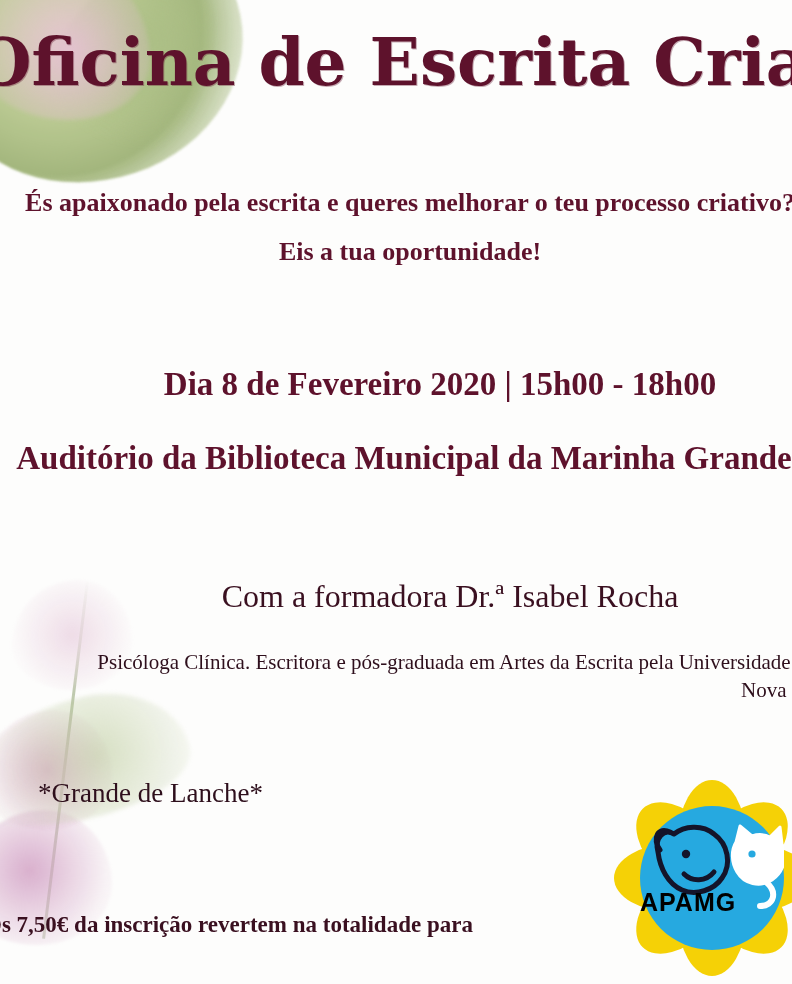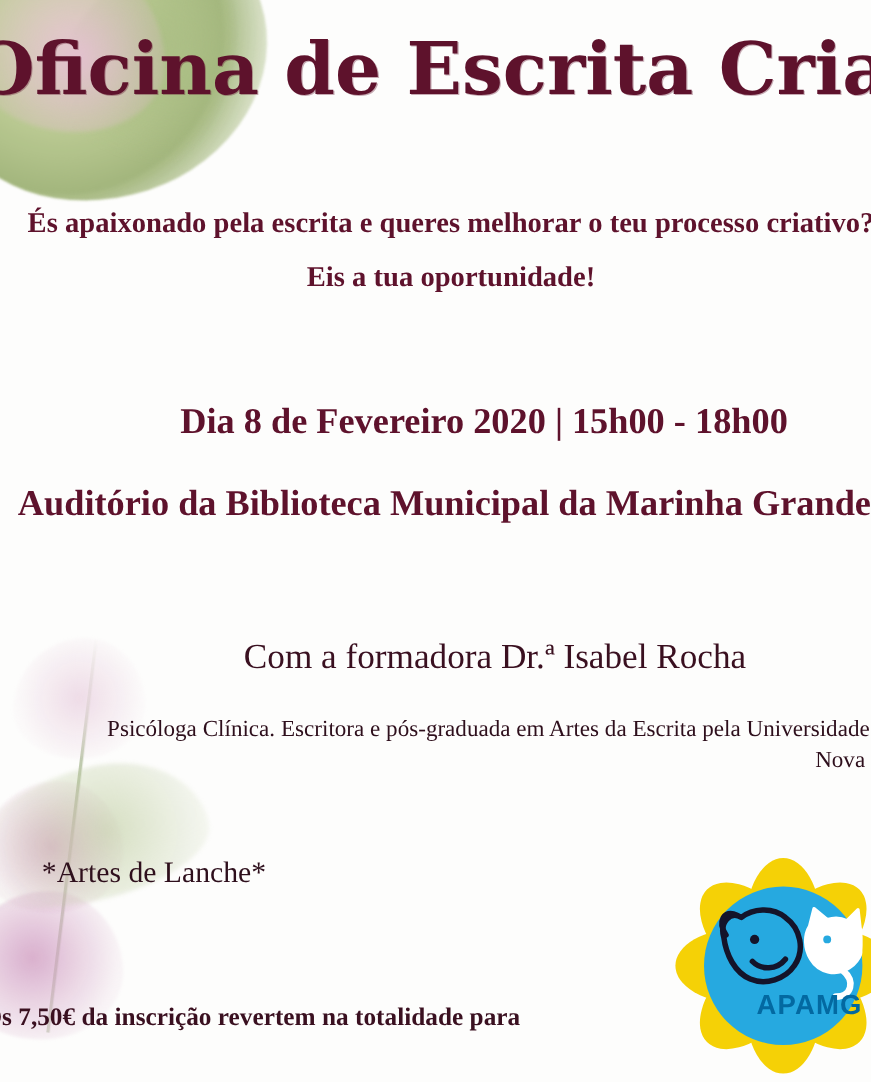--- a/index.html
+++ b/index.html
@@ -237,28 +237,28 @@
     left: 28px;
     top: 28px;
     width: 144px;
     height: 144px;
     border-radius: 50%;
     background: #26a9e0;
   }
   .logo .acro {
     position: absolute;
     left: 28px;
-    top: 122px;
+    top: 110px;
     width: 144px;
-    text-align: right;
+    text-align: left;
     font-family: "Liberation Sans", sans-serif;
     font-weight: bold;
     font-size: 25px;
     letter-spacing: 1px;
-    color: #0369a1;
+    color: #000000;
   }
   .logo svg {
     position: absolute;
     left: 28px;
     top: 30px;
   }
 </style>
 </head>
 <body>
 
@@ -287,21 +287,21 @@
 
   <div class="venue">Auditório da Biblioteca Municipal da Marinha Grande</div>
 
   <div class="trainer">Com a formadora Dr.ª Isabel Rocha</div>
 
   <div class="credentials">
     <div class="l1">Psicóloga Clínica. Escritora e pós-graduada em Artes da Escrita pela Universidade</div>
     <div class="l2">Nova de Lisboa</div>
   </div>
 
-  <div class="snack">*Artes de Lanche*</div>
+  <div class="snack">*Grande de Lanche*</div>
 
   <div class="fee">Os 7,50€ da inscrição revertem na totalidade para</div>
 
   <div class="logo">
     <div class="flower">
       <div class="petal" style="transform: rotate(0deg);"></div>
       <div class="petal" style="transform: rotate(45deg);"></div>
       <div class="petal" style="transform: rotate(90deg);"></div>
       <div class="petal" style="transform: rotate(135deg);"></div>
       <div class="petal" style="transform: rotate(180deg);"></div>

